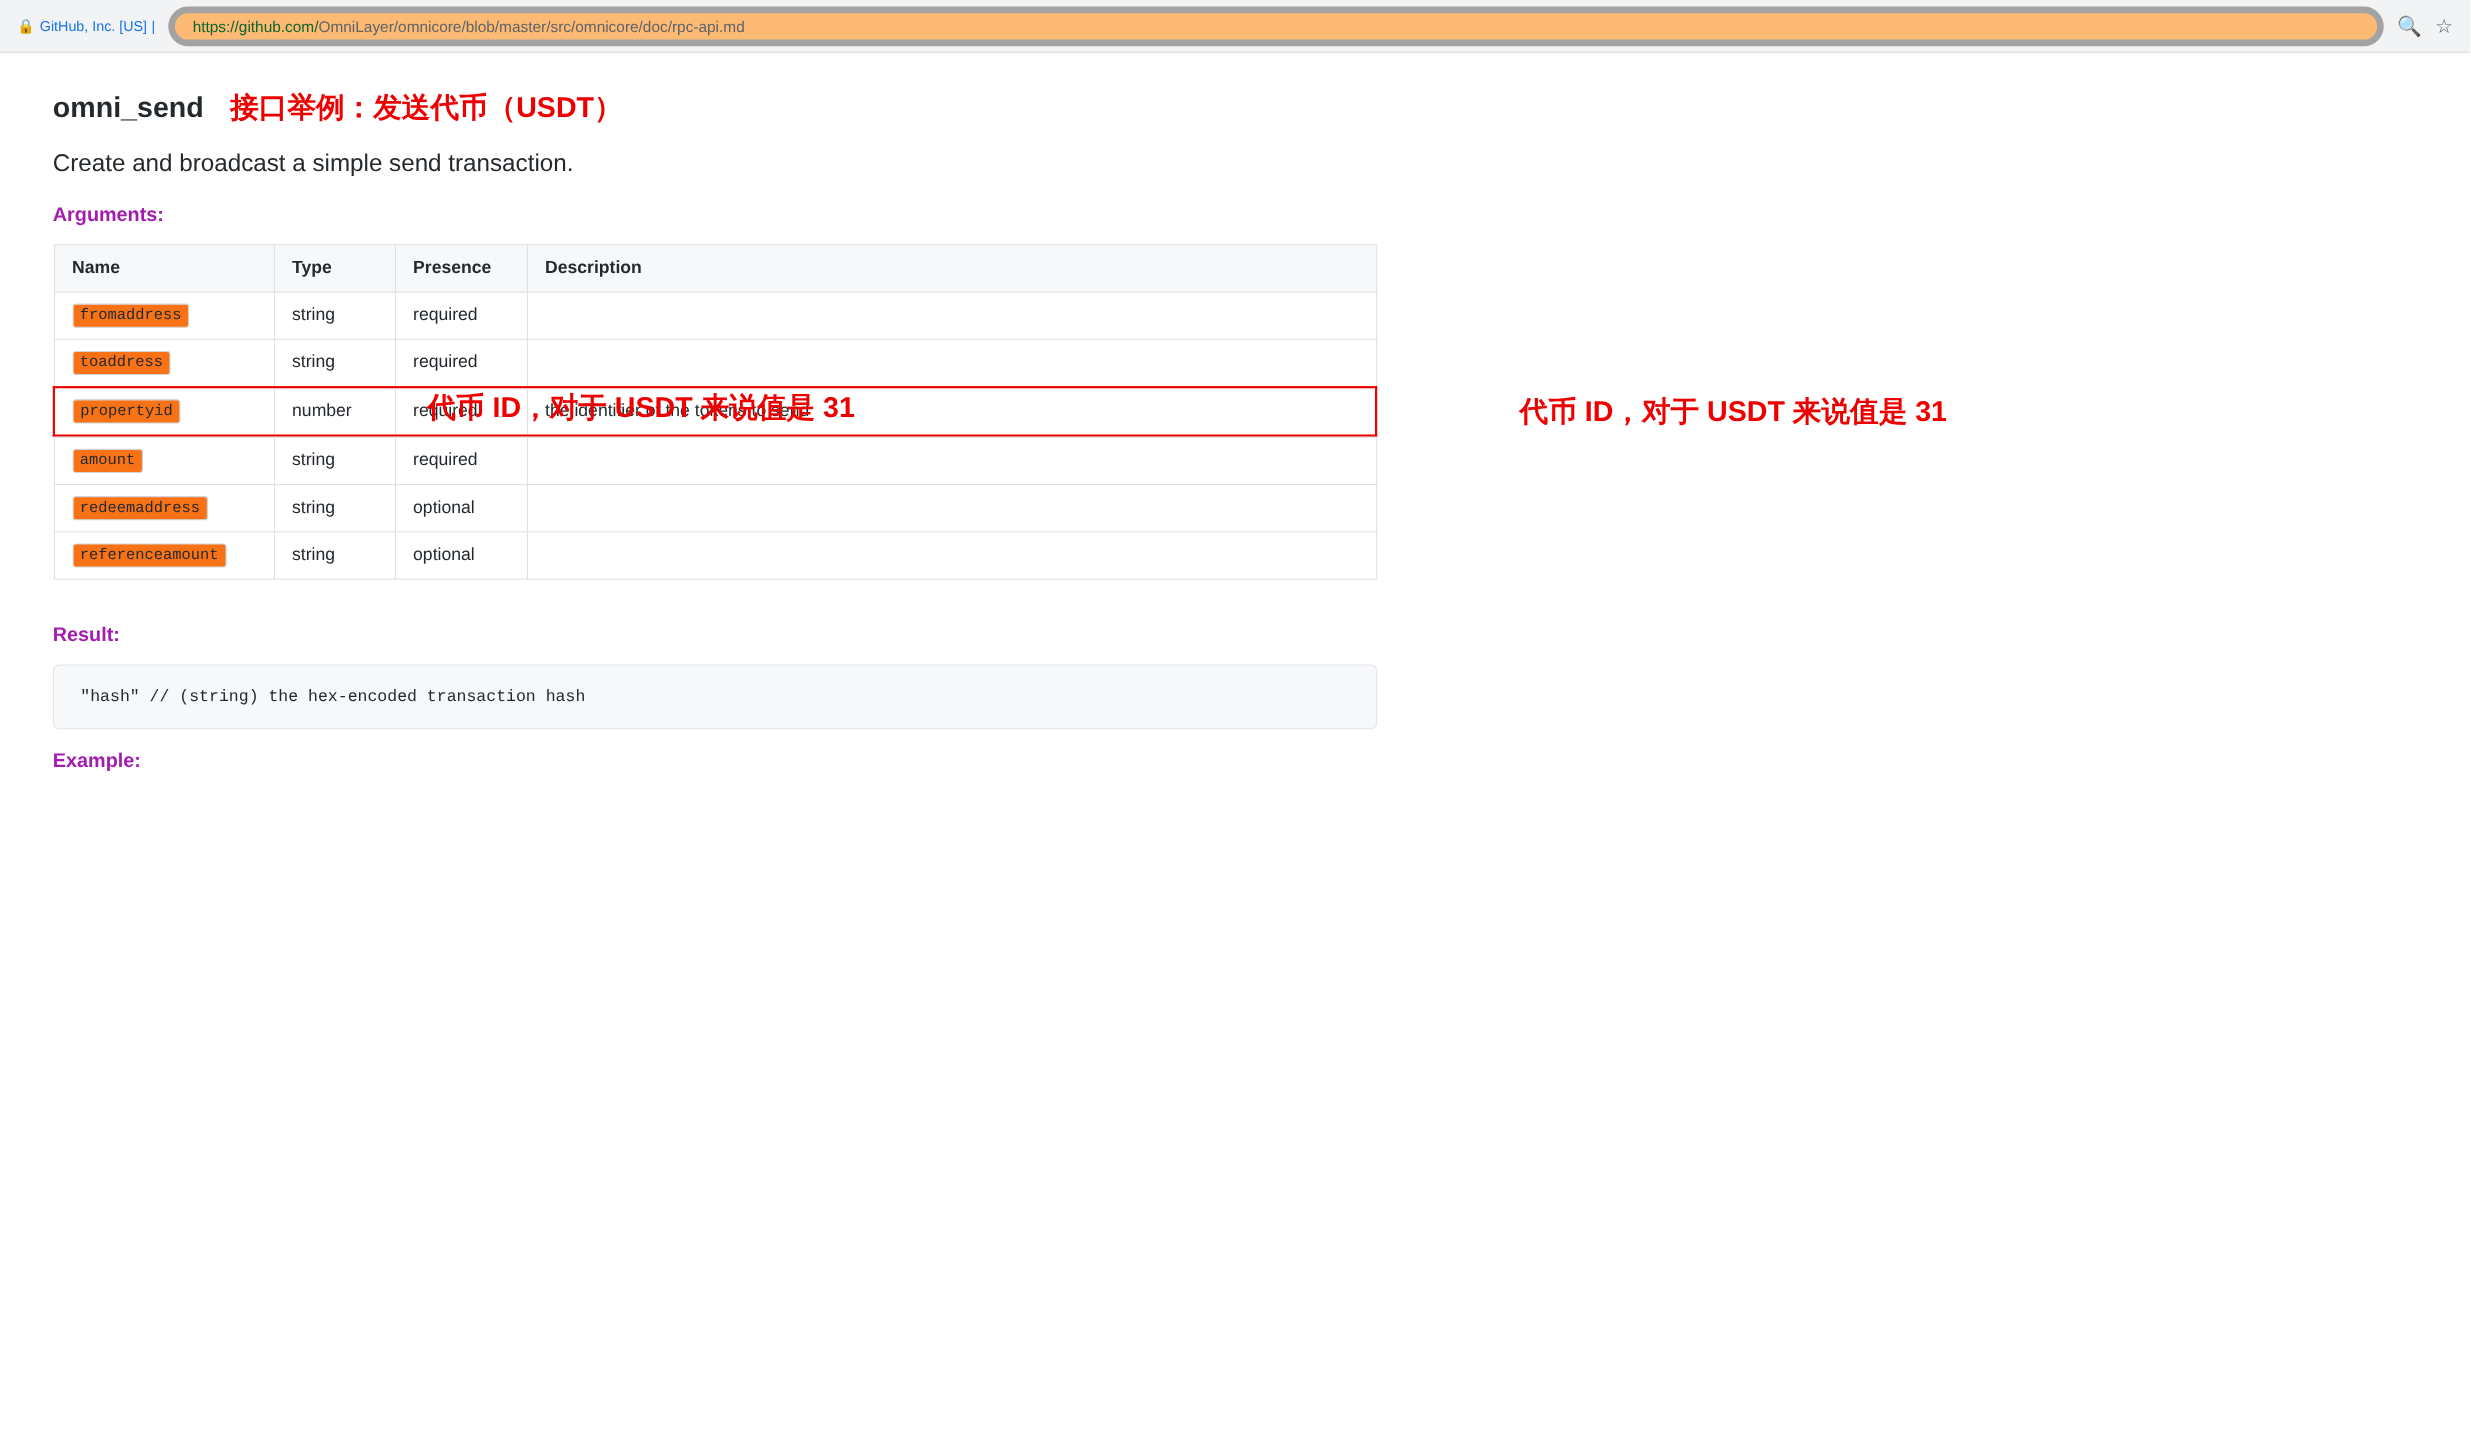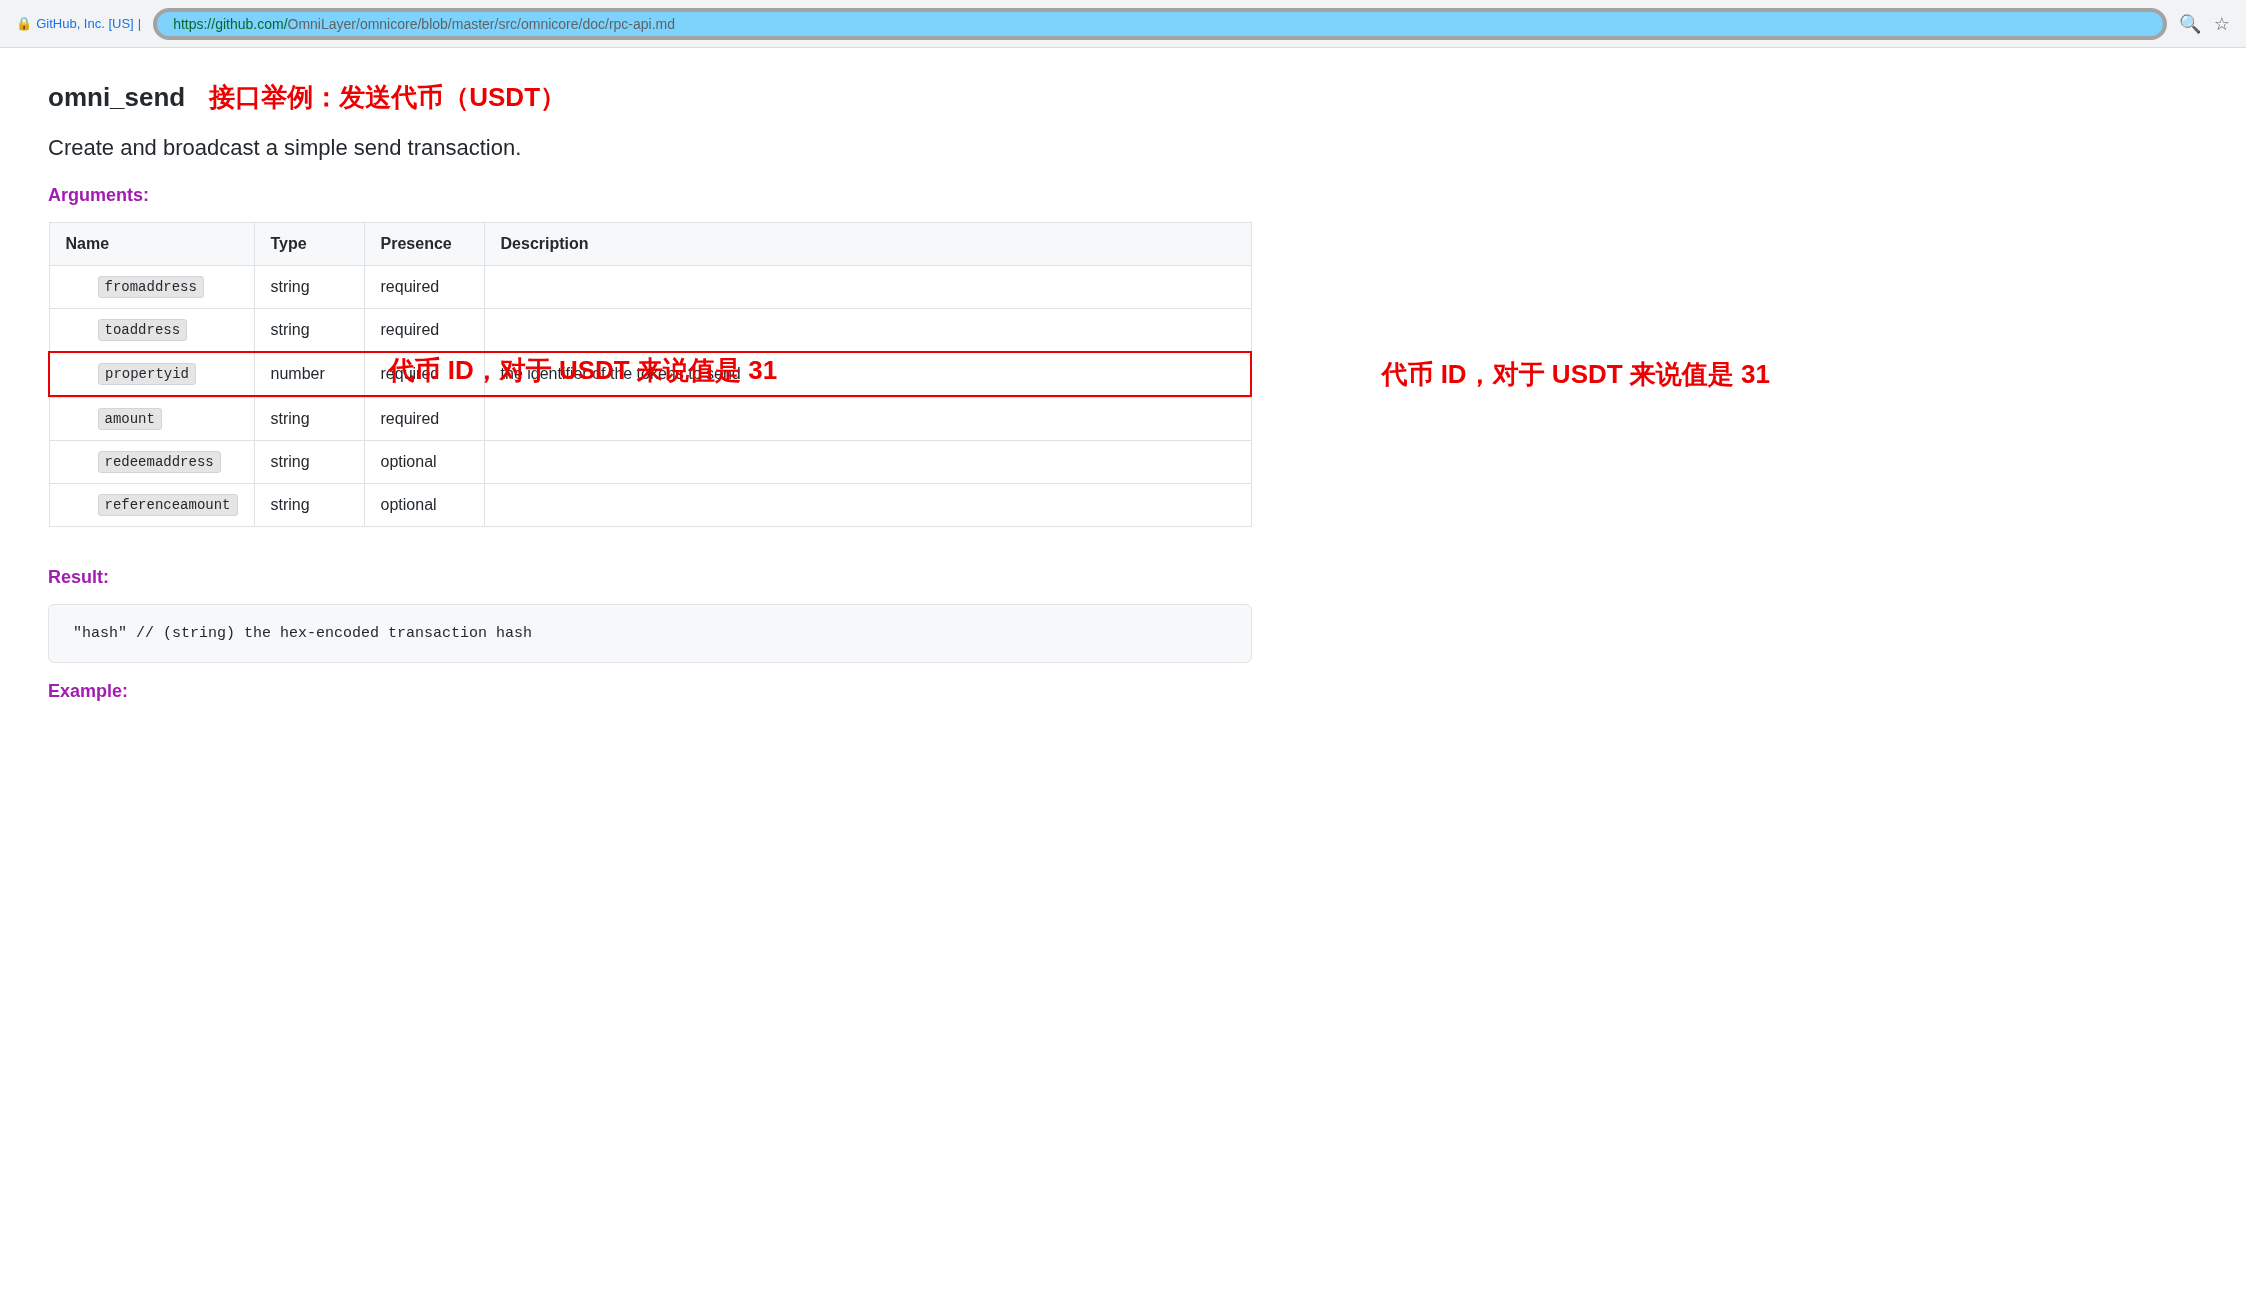--- a/index.html
+++ b/index.html
@@ -27,22 +27,22 @@
       color: #1a73e8;
       font-size: 13px;
       white-space: nowrap;
     }
     .lock-icon {
       color: #1a73e8;
       font-size: 13px;
     }
     .url-bar {
       flex: 1;
-      background: #7dd3fc;
-      border: 4px solid #a3a3a3;
+      background: #fdba74;
+      border: 6px solid #a3a3a3;
       border-radius: 20px;
       padding: 4px 16px;
       font-size: 14px;
       color: #202124;
       display: flex;
     }
     .url-green { color: #0d652d; }
     .url-gray { color: #5f6368; }
     .browser-actions {
       display: flex;
@@ -109,26 +109,25 @@
     .args-table td {
       border: 1px solid #dfe2e5;
       padding: 10px 16px;
       font-size: 16px;
       vertical-align: middle;
     }
 
     .code-cell {
       font-family: "SFMono-Regular", Consolas, "Liberation Mono", Menlo, monospace;
       font-size: 14px;
-      background: #e5e5e5;
+      background: #f97316;
       border: 1px solid #d1d5da;
       border-radius: 3px;
       padding: 2px 6px;
       display: inline-block;
-      margin-left: 32px;
     }
 
     .annotation-red {
       color: #e00;
       font-size: 26px;
       font-weight: 700;
       white-space: nowrap;
       margin-left: 8px;
     }
 

